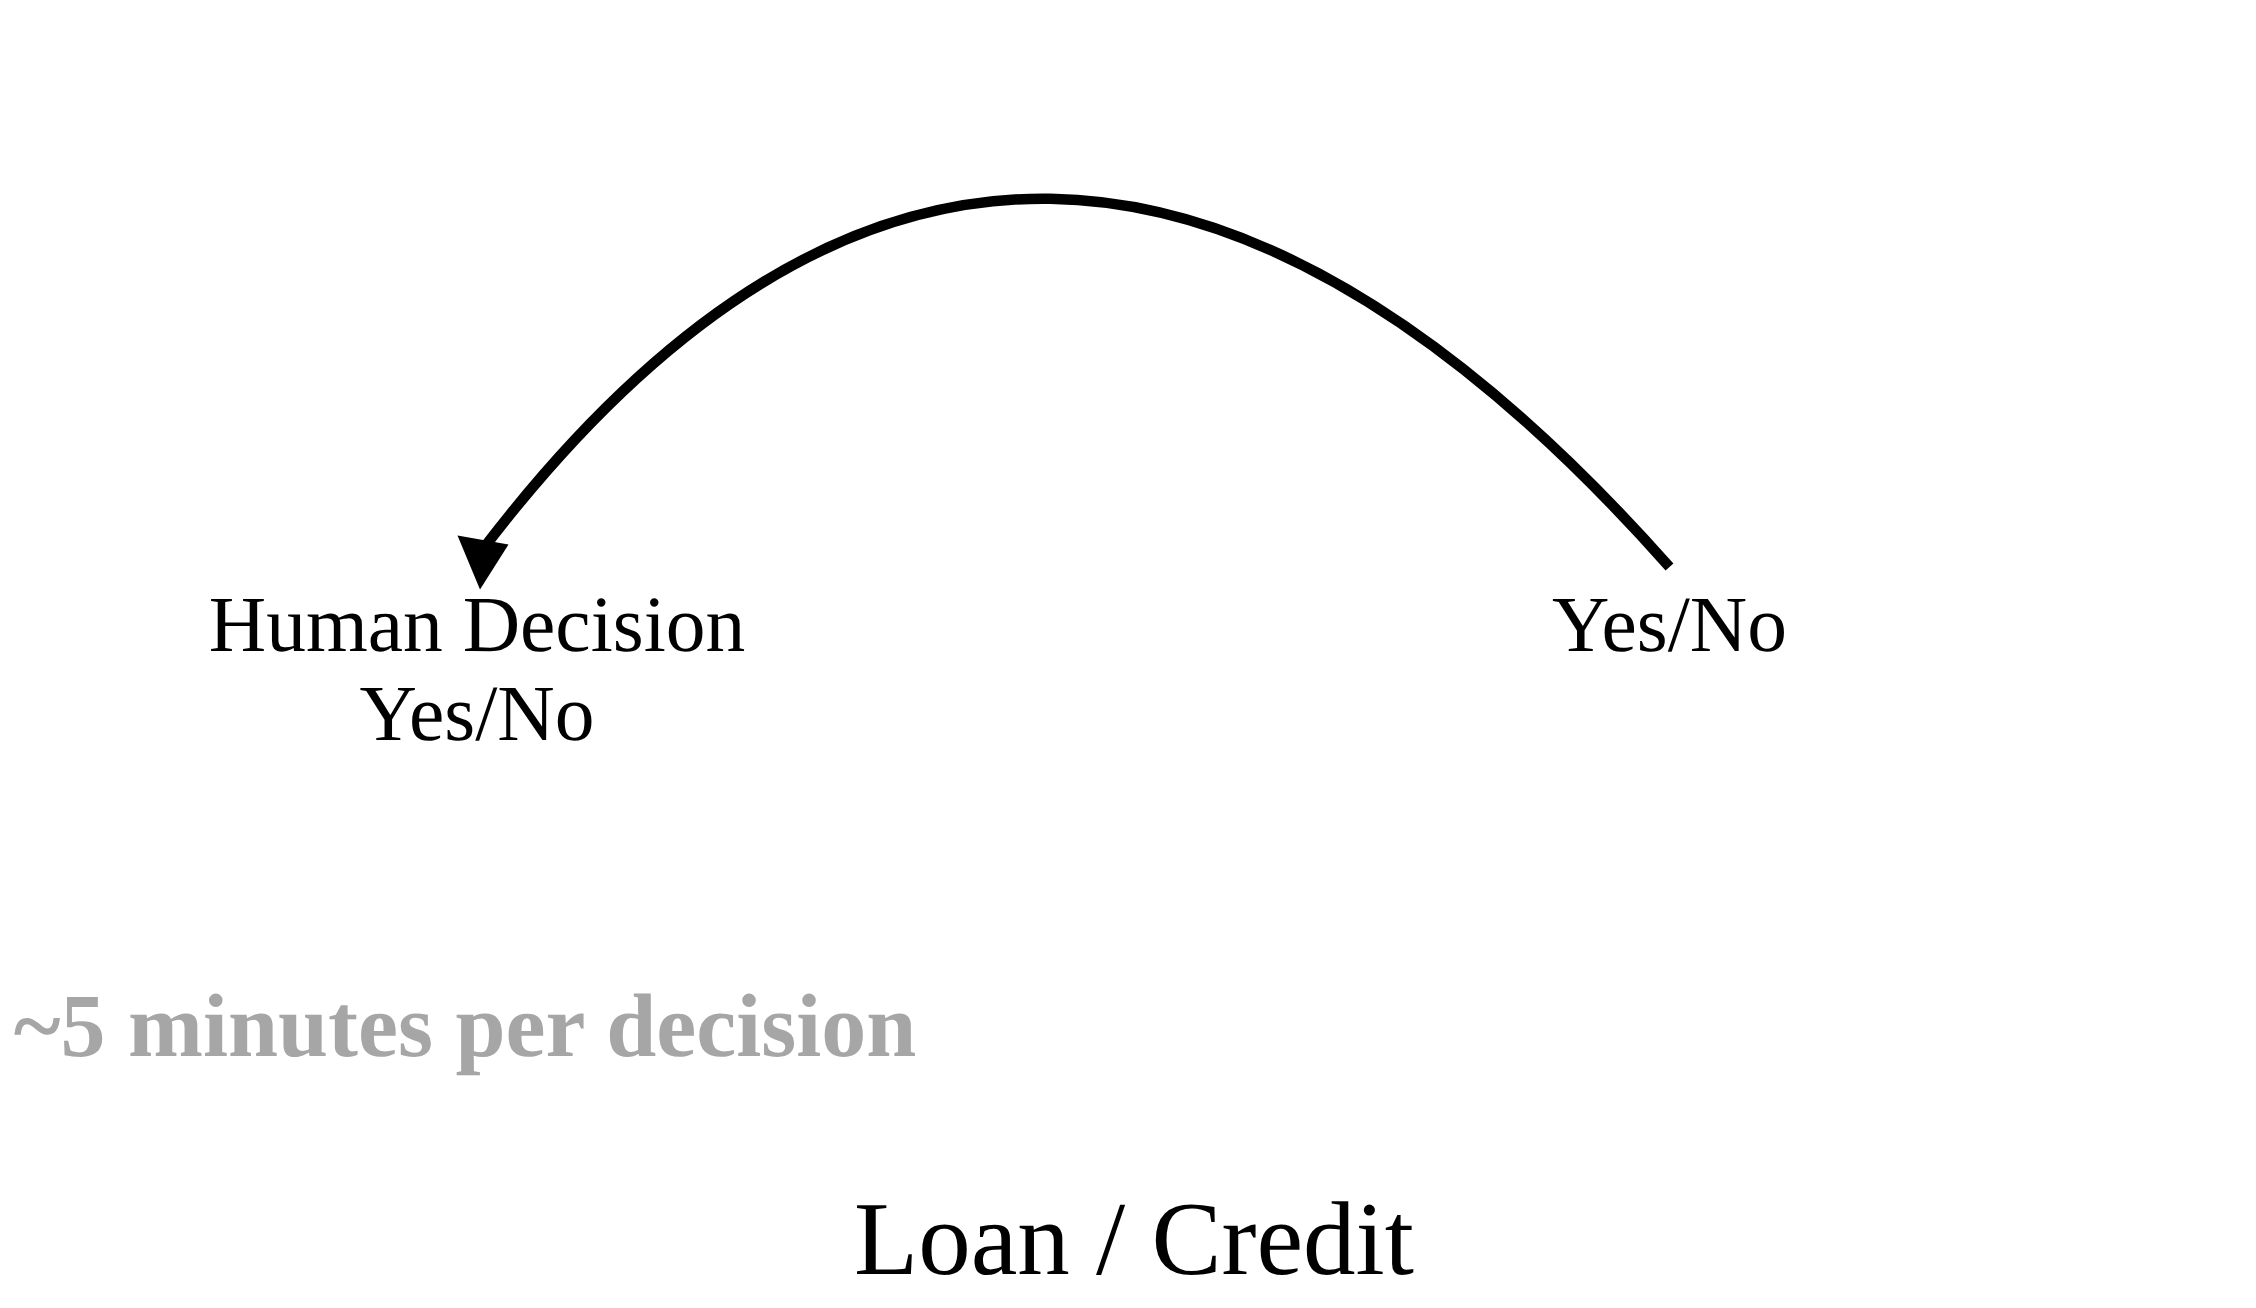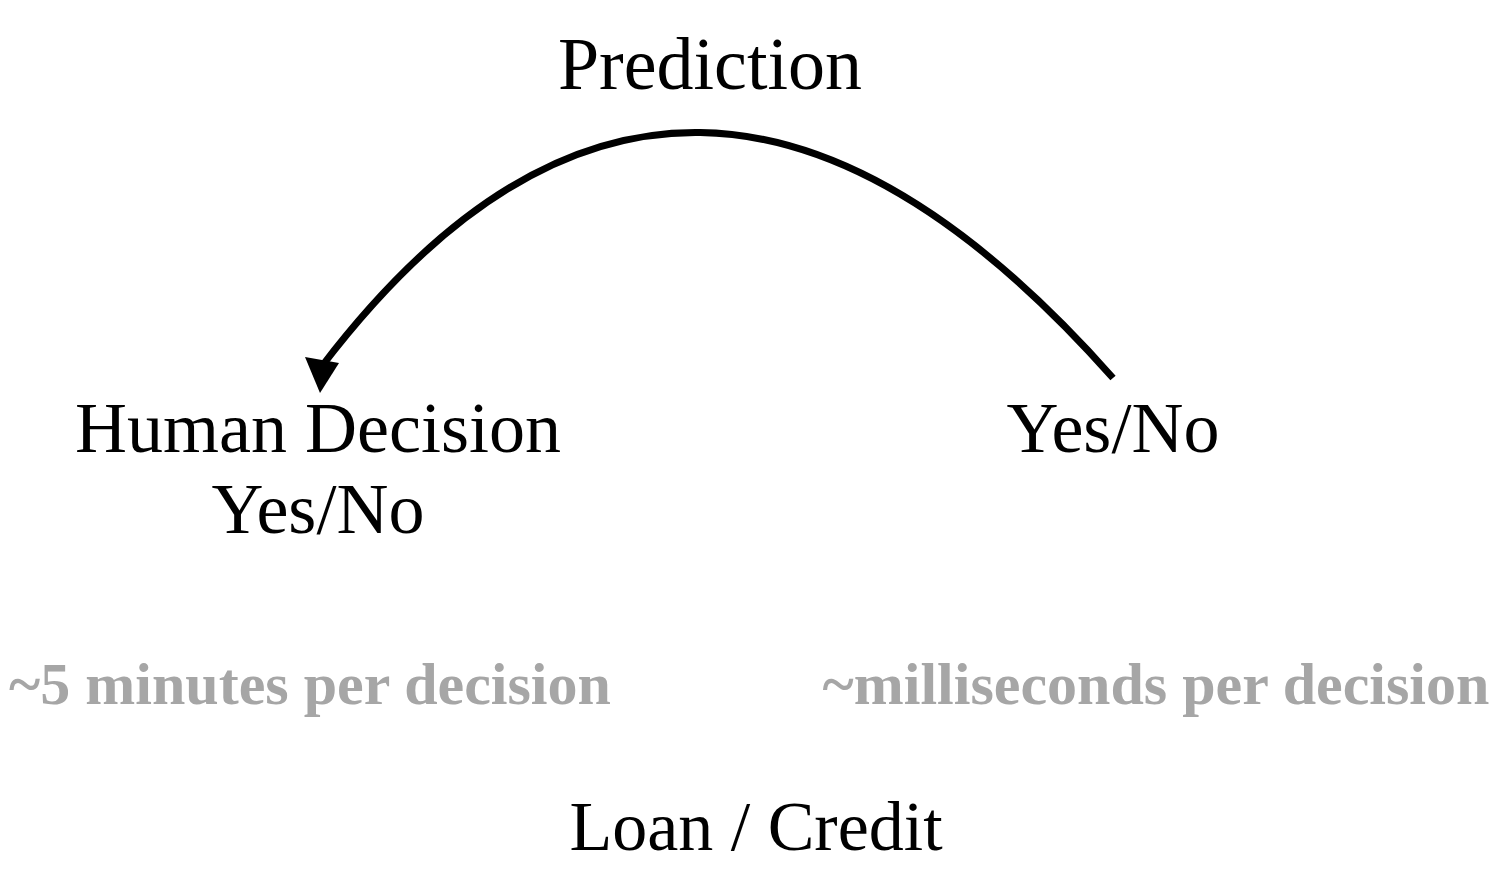--- a/index.html
+++ b/index.html
@@ -19,21 +19,21 @@
   .txt {
     position: absolute;
     text-align: center;
     white-space: nowrap;
   }
   .title {
     left: 460px; top: 24px; width: 500px;
     font-size: 74px; line-height: 1.1;
   }
   .node {
-    font-size: 72px; line-height: 1.12; font-family: Liberation Serif, serif;
+    font-size: 53px; line-height: 1.12; font-family: Liberation Serif, serif;
   }
   .node-left  { left: 18px;  top: 388px; width: 600px; }
   .node-right { left: 813px; top: 388px; width: 600px; }
   .caption {
     font-size: 60px; line-height: 1.2;
     color: var(--muted, #A6A6A6);
     font-weight: bold;
   }
   .caption-left  { left: 0px;   top: 648px; width: 620px; }
   .caption-right { left: 816px; top: 648px; width: 680px; }
@@ -59,30 +59,28 @@
 </head>
 <body>
 
 <div class="canvas" style="--bg: #FFFFFF; --ink: #000000; --muted: #A6A6A6;">
 
   <svg class="arrow-layer" viewBox="0 0 1504 872">
     <path d="M 322 366 Q 683 -107 1113 378"></path>
     <polygon points="305,357 339,363 320,393"></polygon>
   </svg>
 
-  <div class="txt title">Prediction</div>
 
   <div class="txt node node-left">
     <div>Human Decision</div>
     <div>Yes/No</div>
   </div>
 
   <div class="txt node node-right">
     <div>Yes/No</div>
   </div>
 
   <div class="txt caption caption-left">~5 minutes per decision</div>
 
-  <div class="txt caption caption-right">~milliseconds per decision</div>
 
   <div class="txt footer">Loan / Credit</div>
 
 </div>
 
 </body></html>

